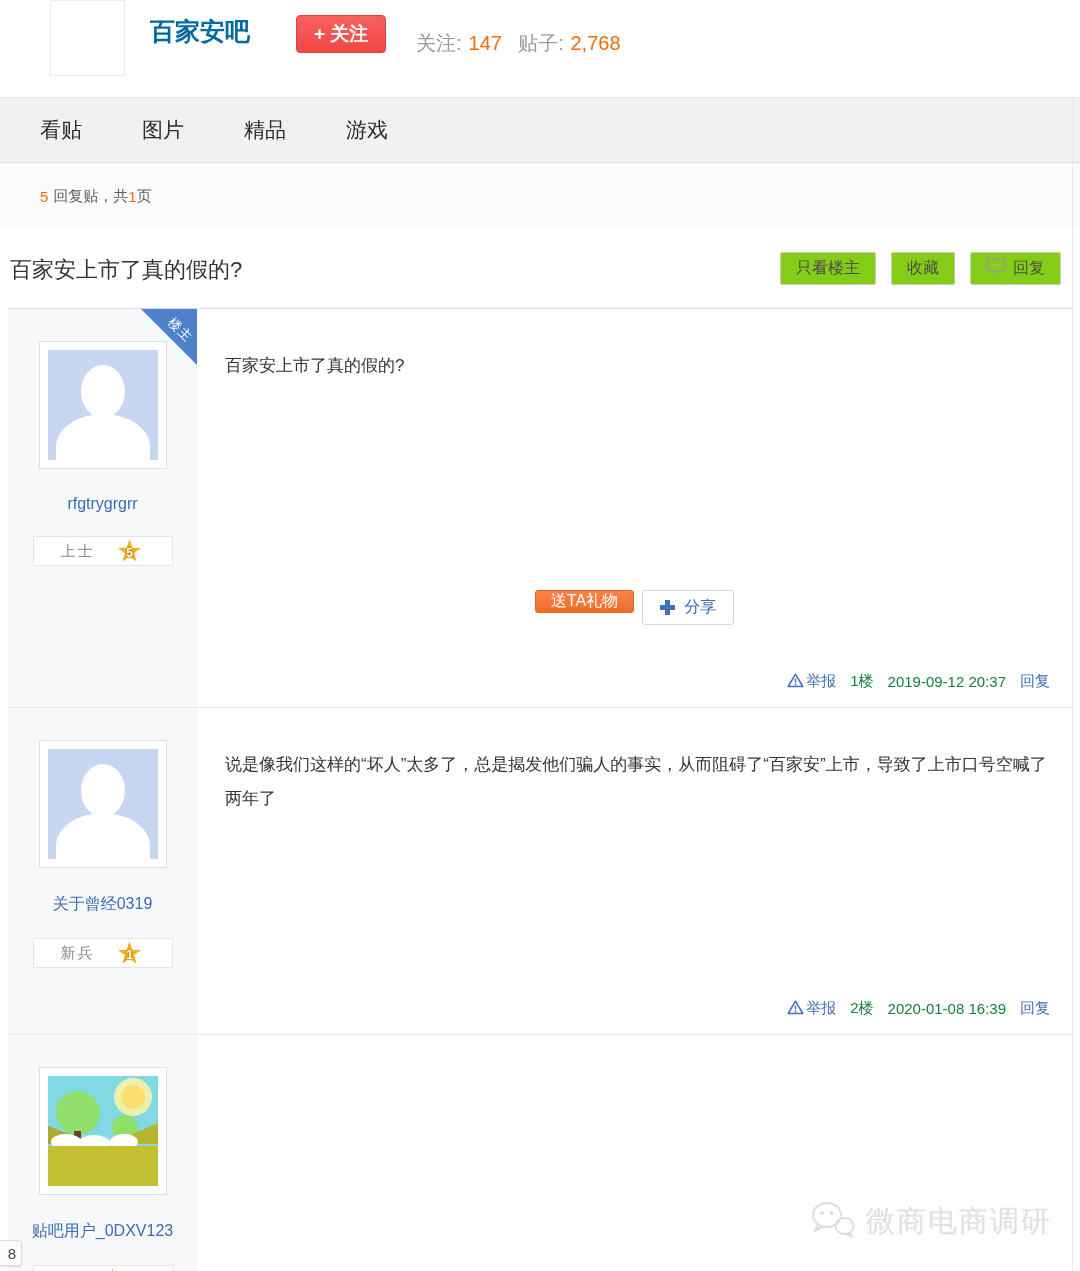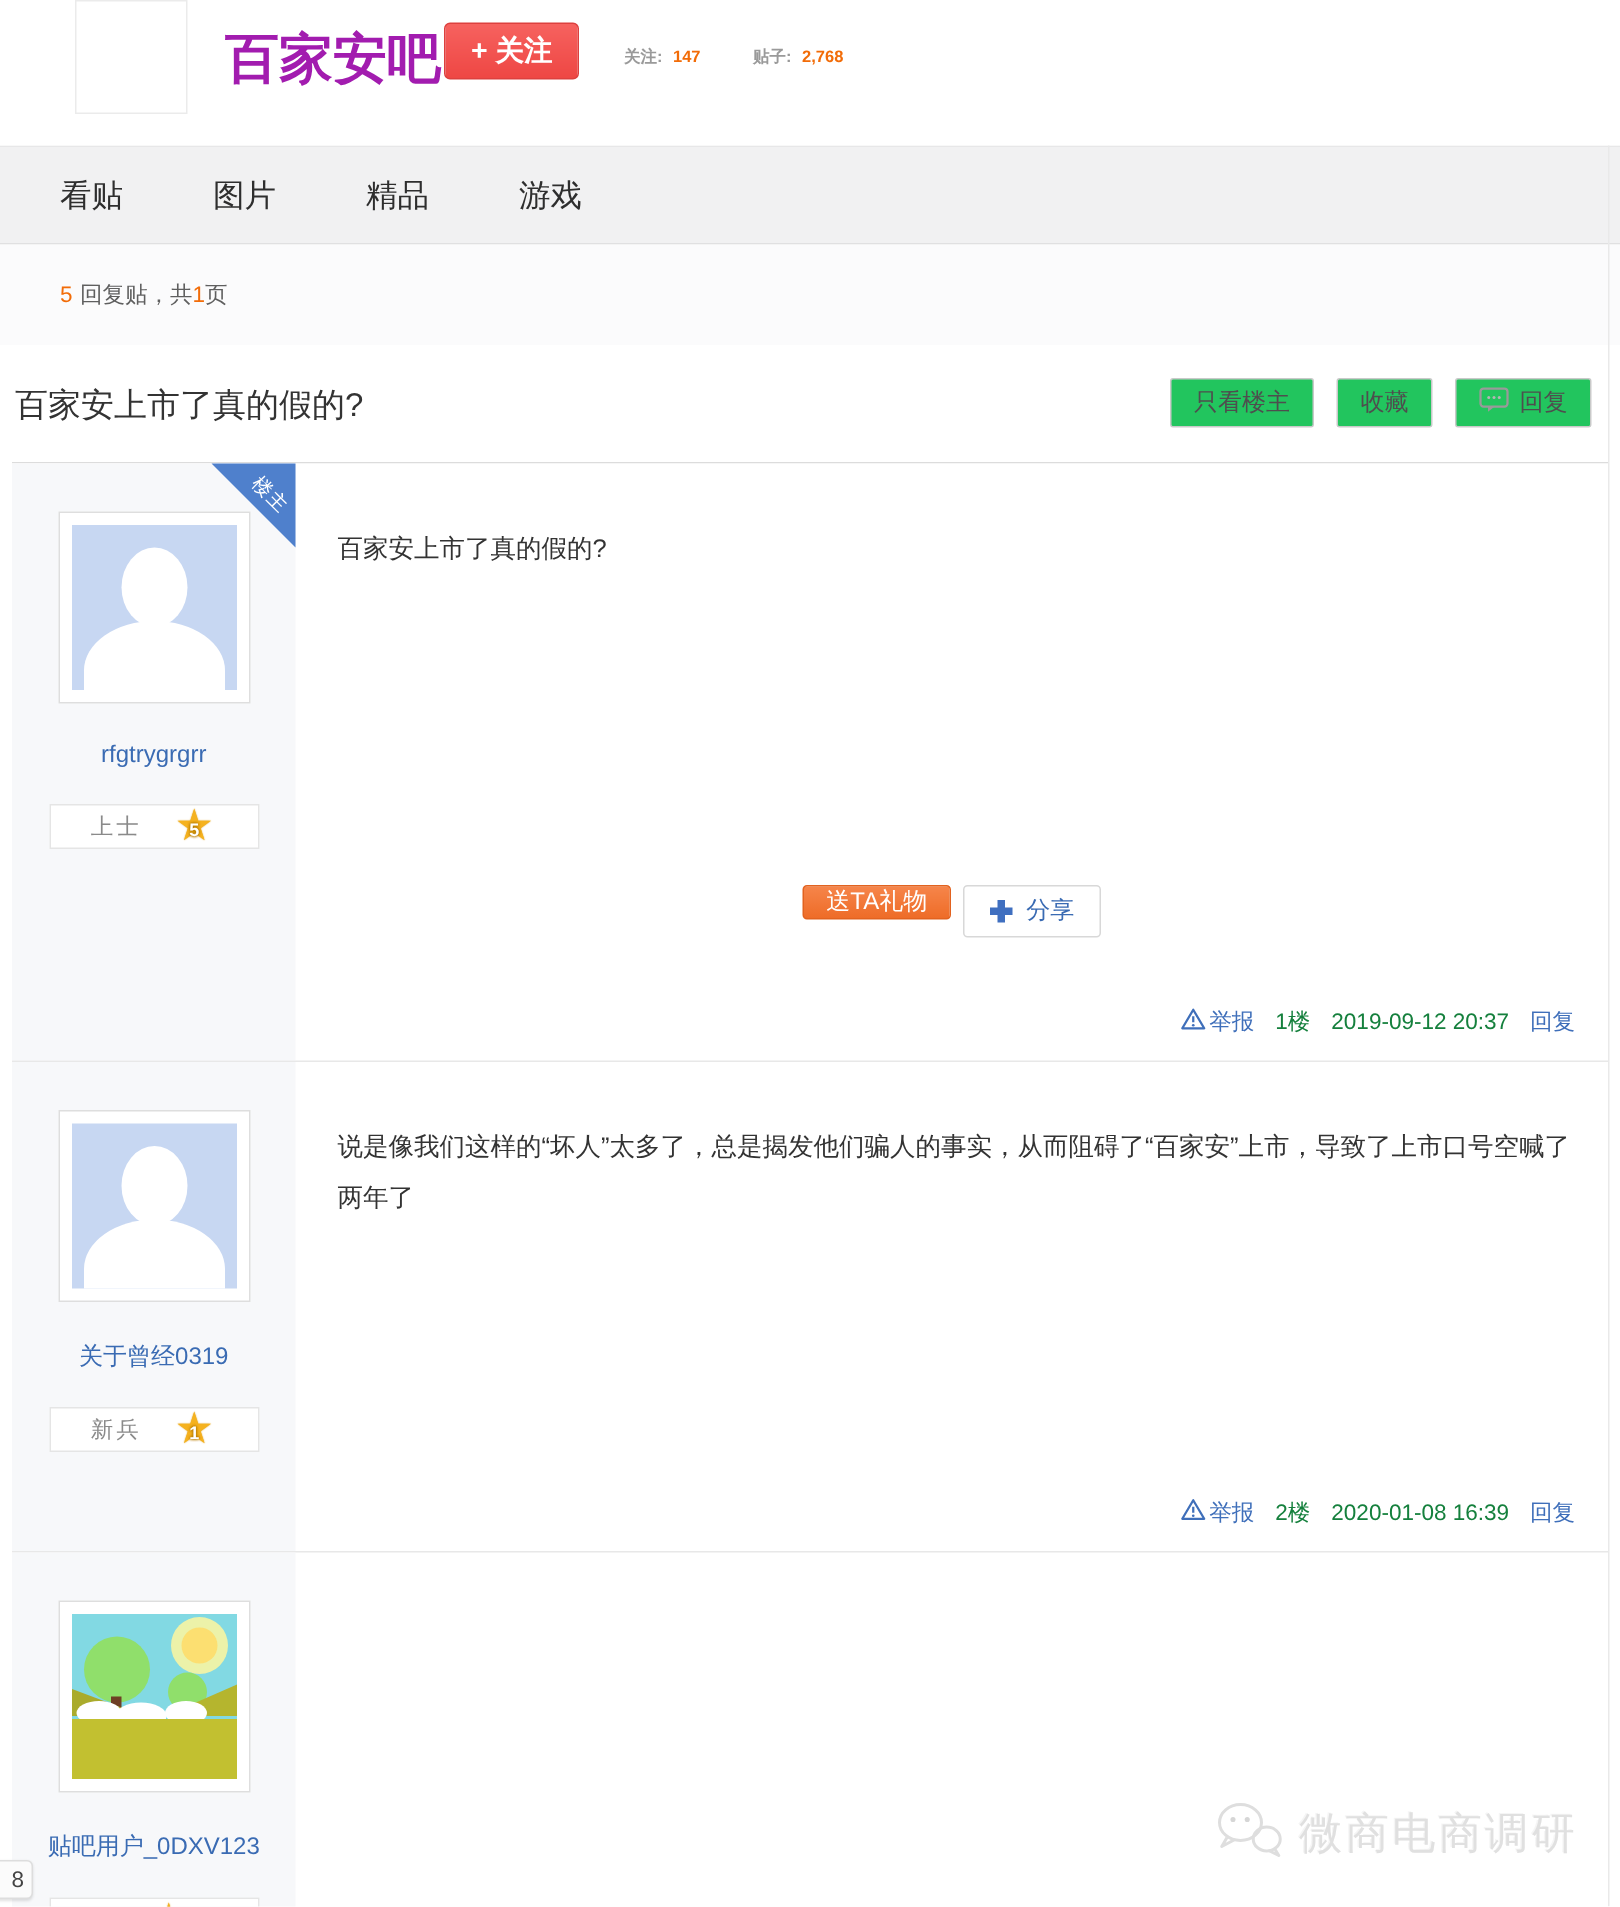--- a/index.html
+++ b/index.html
@@ -5,42 +5,42 @@
   * { margin:0; padding:0; box-sizing:border-box; }
   html,body { background:#fff; }
   body {
     width:1080px; height:1271px; overflow:hidden; position:relative;
     font-family:"Liberation Sans","DejaVu Sans",sans-serif; color:#333;
   }
   
   .forum-header { position:relative; height:97px; background:#fff; }
   .forum-avatar { position:absolute; left:50px; top:0; width:75px; height:76px;
     background:#fff; border:1px solid #ebebeb; }
-  .forum-title { position:absolute; left:150px; top:15px; font-size:36px; font-weight:bold; color:#a21caf; }
+  .forum-title { position:absolute; left:150px; top:15px; font-size:25px; font-weight:bold; color:#0369a1; }
   .follow-btn { position:absolute; left:296px; top:15px; height:38px; padding:0 17px;
     background:linear-gradient(#f6625f,#ee4744); border:1px solid #dd403e; border-radius:4px;
     color:#fff; font-size:19px; font-weight:bold; cursor:pointer; }
-  .header-stats { position:absolute; left:416px; top:30px; display:flex; gap:35px;
-    font-size:11px; color:#9a9a9a;font-weight:bold; }
+  .header-stats { position:absolute; left:416px; top:30px; display:flex; gap:16px;
+    font-size:20px; color:#9a9a9a; }
   .stat { display:flex; gap:7px; align-items:center; }
   .stat .val { color:#f26c08; }
   
   .tabs-bar { height:66px; background:#f1f1f2; border-top:1px solid #e7e7e8;
     border-bottom:1px solid #e0e0e1; display:flex; align-items:center; padding-left:40px; gap:60px; }
   .tab { font-size:21px; color:#2e2e2e; cursor:pointer; }
   
   .reply-info { height:67px; background:#fbfbfc; display:flex; align-items:center;
     padding-left:40px; font-size:15px; color:#5f5f5f; }
   .reply-info .num { color:#f26c08; }
   .reply-info .n1 { margin-right:5px; }
   
   .thread-head { position:relative; height:78px; background:#fff; }
   .thread-title { position:absolute; left:10px; top:25px; font-size:22px; color:#333; font-weight:normal; }
   .thread-actions { position:absolute; right:19px; top:22px; display:flex; gap:15px; }
-  .tbtn { height:33px; padding:0 15px; background:#22c55e; border:1px solid #c9c9c9; border-radius:2px;
+  .tbtn { height:33px; padding:0 15px; background:#84cc16; border:1px solid #c9c9c9; border-radius:2px;
     font-size:16px; color:#4e4e4e; display:flex; align-items:center; gap:7px; cursor:pointer; }
   
   .posts { margin:0 8px; border-top:1px solid #dcdcdc; }
   .post { display:flex; position:relative; background:#fff; }
   .post + .post { border-top:1px solid #e8e8e8; }
   .post-1 { height:398px; }
   .post-2 { height:327px; }
   .post-3 { height:241px; }
   .post-left { width:189px; background:#f7f8fa; position:relative; flex-shrink:0;
     display:flex; flex-direction:column; align-items:center; }

